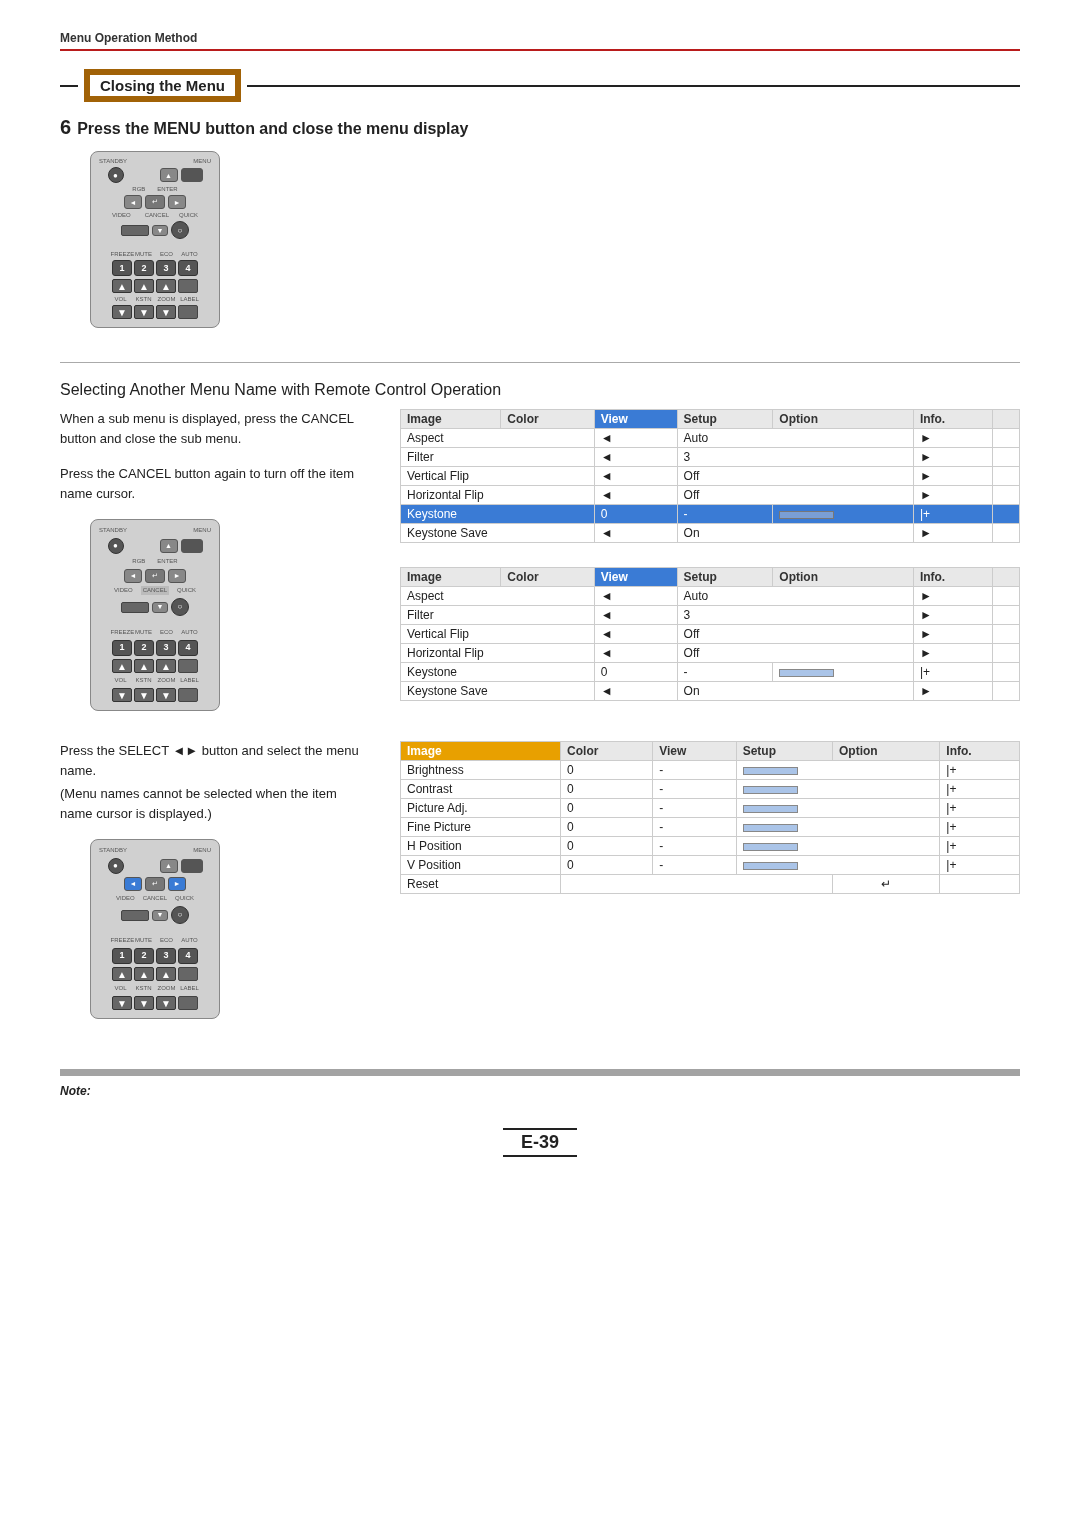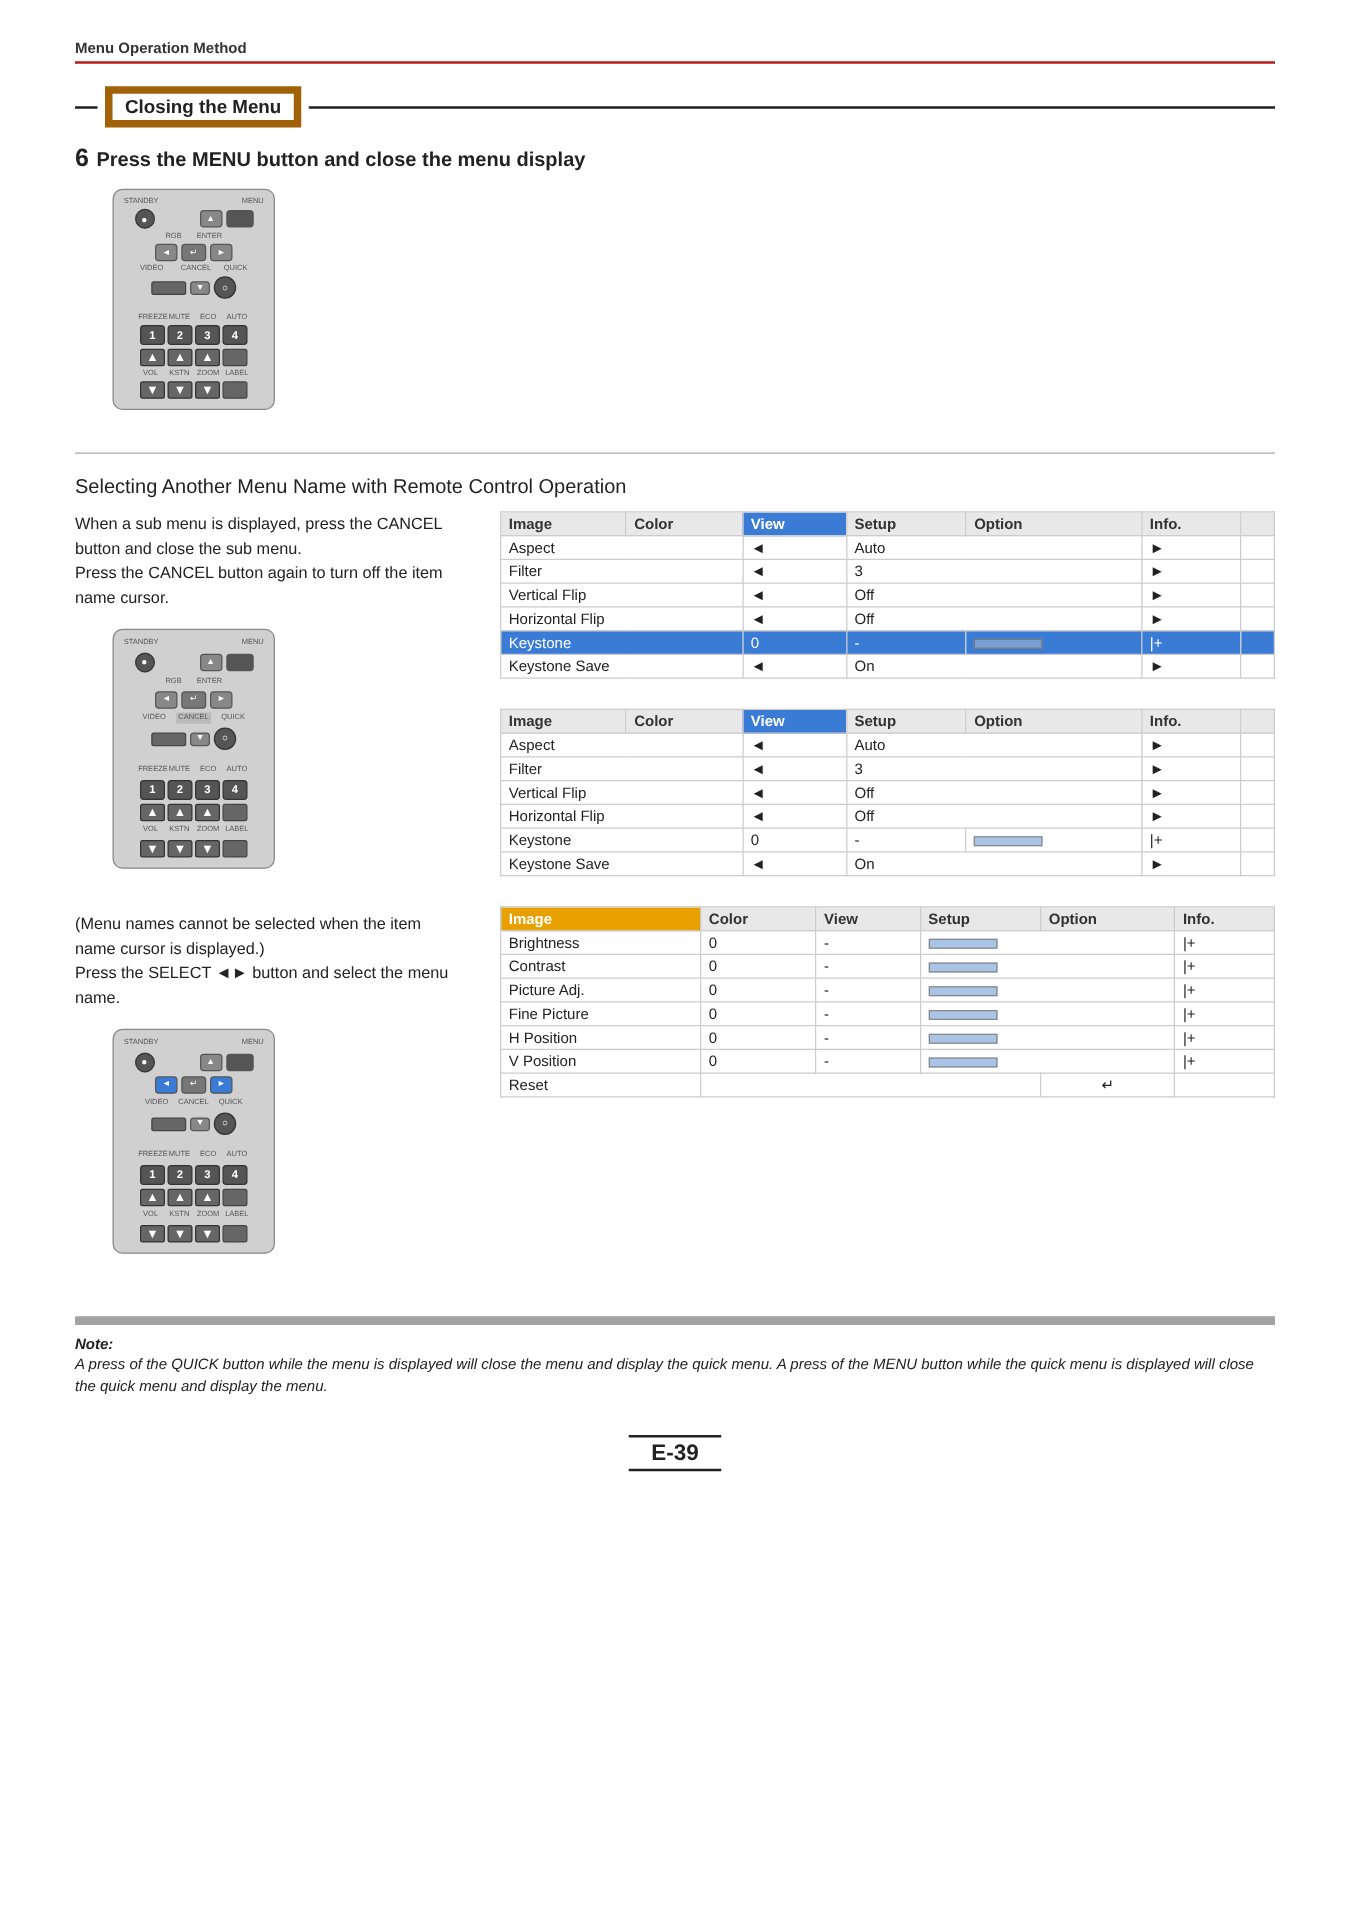--- a/index.html
+++ b/index.html
@@ -366,21 +366,21 @@
 
 <div class="section-divider"></div>
 
 
 <div class="section2-title">Selecting Another Menu Name with Remote Control Operation</div>
 
 
 <div class="two-col">
   <div class="col-left">
     <p>When a sub menu is displayed, press the CANCEL button and close the sub menu.</p>
-    <p style="margin-top:0;">Press the CANCEL button again to turn off the item name cursor.</p>
+    <p style="margin-top:16px;">Press the CANCEL button again to turn off the item name cursor.</p>
     <div class="remote-container" style="margin-top:16px;">
       <div class="remote">
         <div class="remote-top-row">
           <span class="remote-label">STANDBY</span>
           <span class="remote-label">MENU</span>
         </div>
         <div class="remote-row">
           <div class="remote-btn-circle">●</div>
           <div style="width:30px"></div>
           <div class="remote-btn">▲</div>
@@ -562,22 +562,22 @@
           <td></td>
         </tr>
       </tbody>
     </table>
   </div>
 </div>
 
 
 <div class="two-col">
   <div class="col-left">
+    <p>Press the SELECT ◄► button and select the menu name.</p>
     <p style="margin-top:4px;">(Menu names cannot be selected when the item name cursor is displayed.)</p>
-    <p>Press the SELECT ◄► button and select the menu name.</p>
     <div class="remote-container" style="margin-top:16px;">
       <div class="remote">
         <div class="remote-top-row">
           <span class="remote-label">STANDBY</span>
           <span class="remote-label">MENU</span>
         </div>
         <div class="remote-row">
           <div class="remote-btn-circle">●</div>
           <div style="width:30px"></div>
           <div class="remote-btn">▲</div>
@@ -697,21 +697,20 @@
           <td></td>
         </tr>
       </tbody>
     </table>
   </div>
 </div>
 
 
 <div class="note-section">
   <span class="note-label">Note:</span><br>
-  <span class="note-text">A press of the QUICK button while the menu is displayed will close the menu and display the quick menu. A press of the MENU button while the quick menu is displayed will close the quick menu and display the menu.</span>
 </div>
 
 
 <div class="page-number">
   <span class="page-number-border">E-39</span>
 </div>
 
 
 
 

